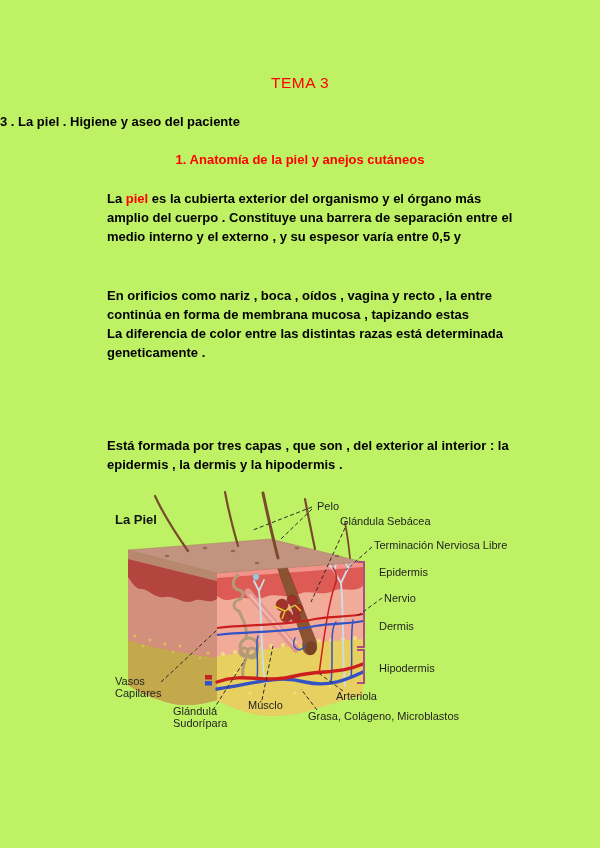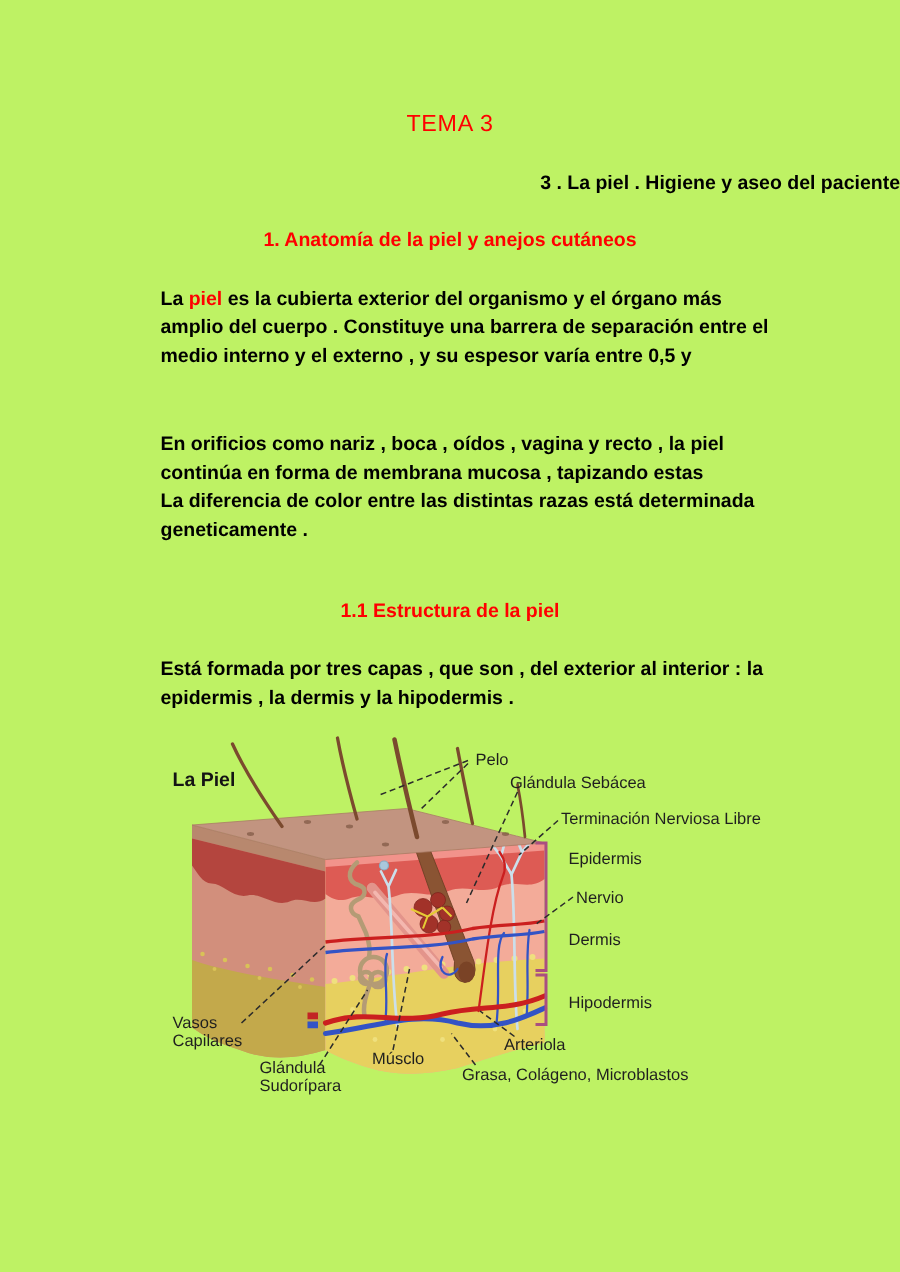--- a/index.html
+++ b/index.html
@@ -5,21 +5,21 @@
   html,body{margin:0;padding:0;background:#ffffff;}
   .page{
     position:relative;width:600px;height:848px;background:#bef264;overflow:hidden;
     font-family:"Liberation Sans","DejaVu Sans",sans-serif;color:#000;
   }
   .doc-title{
     position:absolute;left:0;top:74px;width:100%;text-align:center;
     font-size:15.5px;font-weight:400;letter-spacing:.5px;color:#ff0000;
   }
   .doc-subtitle{
-    position:absolute;left:0;top:114px;width:100%;text-align:right;
+    position:absolute;left:0;top:114px;width:100%;text-align:left;
     font-size:13px;font-weight:700;color:#000;
   }
   .h-red{
     position:absolute;left:0;width:100%;text-align:center;
     font-size:13px;font-weight:700;color:#ff0000;
   }
   .h1{top:152px;}
   .h2{top:399px;}
   .para{
     position:absolute;left:67px;width:475px;
@@ -45,27 +45,26 @@
   <div class="doc-subtitle">3 . La piel . Higiene y aseo del paciente</div>
   <div class="h-red h1">1. Anatomía de la piel y anejos cutáneos</div>
 
   <div class="para p1">
     <div class="ln"><span>La </span><span class="red-word">piel</span><span> es la cubierta exterior del organismo y el órgano más</span></div>
     <div class="ln">amplio del cuerpo . Constituye una barrera de separación entre el</div>
     <div class="ln">medio interno y el externo , y su espesor varía entre 0,5 y</div>
   </div>
 
   <div class="para p2">
-    <div class="ln">En orificios como nariz , boca , oídos , vagina y recto , la piel</div>
+    <div class="ln">En orificios como nariz , boca , oídos , vagina y recto , la entre</div>
     <div class="ln">continúa en forma de membrana mucosa , tapizando estas</div>
     <div class="ln">La diferencia de color entre las distintas razas está determinada</div>
     <div class="ln">geneticamente .</div>
   </div>
 
-  <div class="h-red h2">1.1 Estructura de la piel</div>
 
   <div class="para p3">
     <div class="ln">Está formada por tres capas , que son , del exterior al interior : la</div>
     <div class="ln">epidermis , la dermis y la hipodermis .</div>
   </div>
 
   <div class="diagram">
     <svg width="440" height="260" viewBox="0 0 440 260">
 
       <g>

